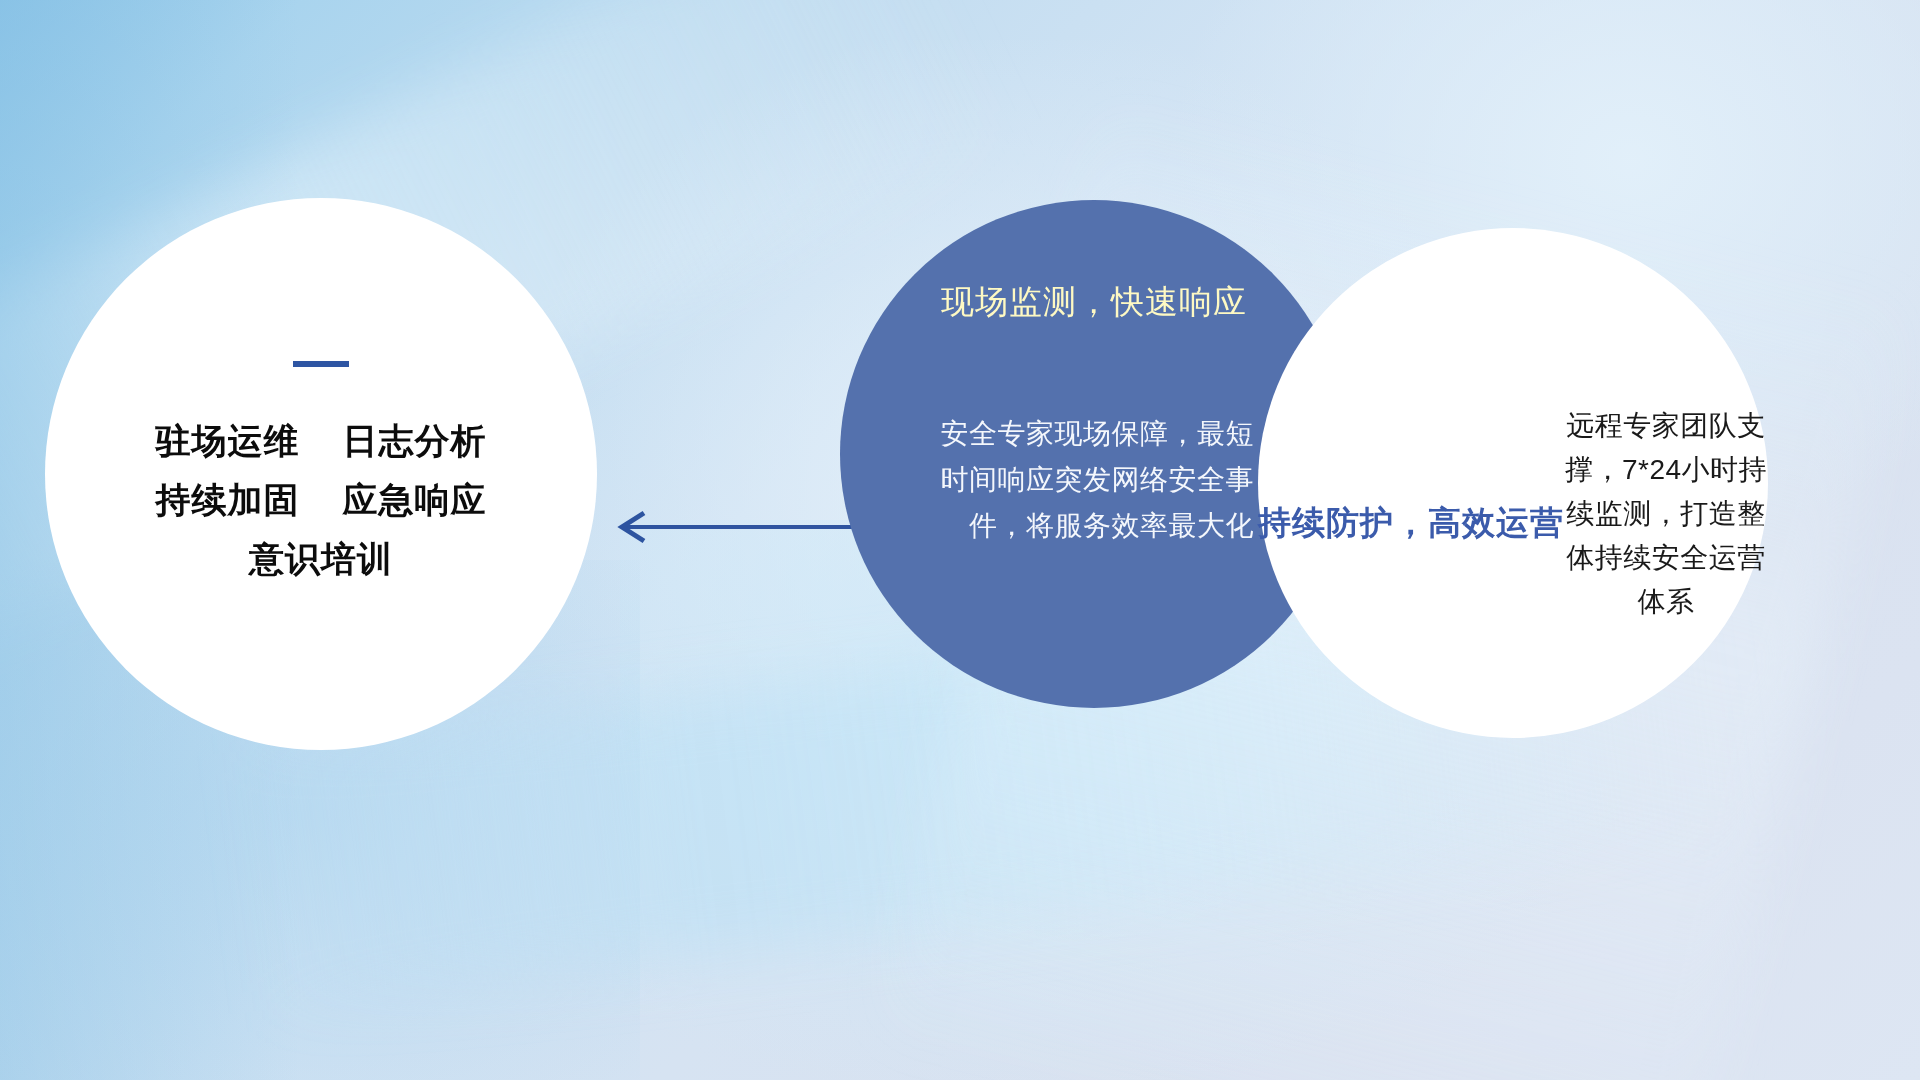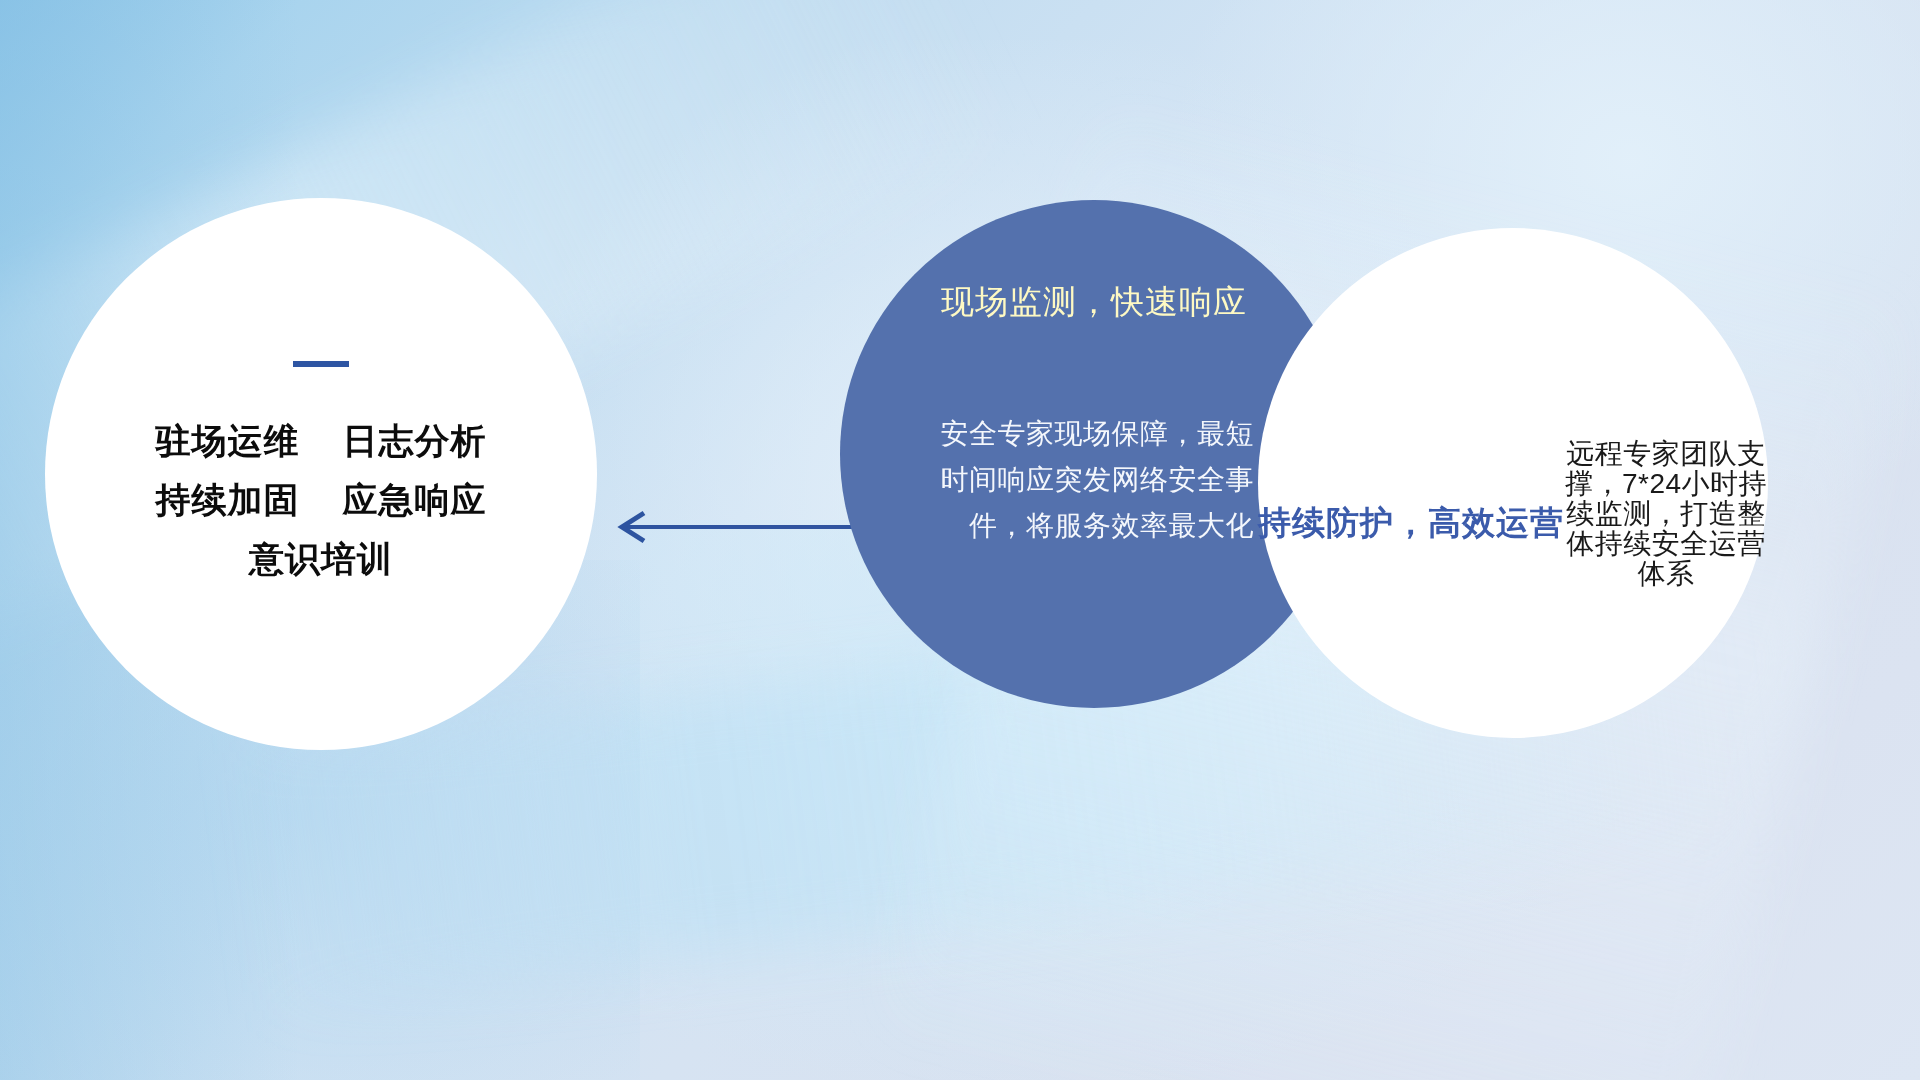--- a/index.html
+++ b/index.html
@@ -155,21 +155,21 @@
     font-size: 33px;
     letter-spacing: 1px;
     margin-top: 80px;
     white-space: nowrap;
   }
   #circle-right .body {
     margin-top: 62px;
     width: 420px;
     color: #1a1a1a;
     font-size: 28px;
-    line-height: 30px;
+    line-height: 44px;
     text-align: center;
     letter-spacing: 0.5px;
   }
 
   
   #arrow {
     position: absolute;
     left: 600px;
     top: 505px;
     width: 320px;

